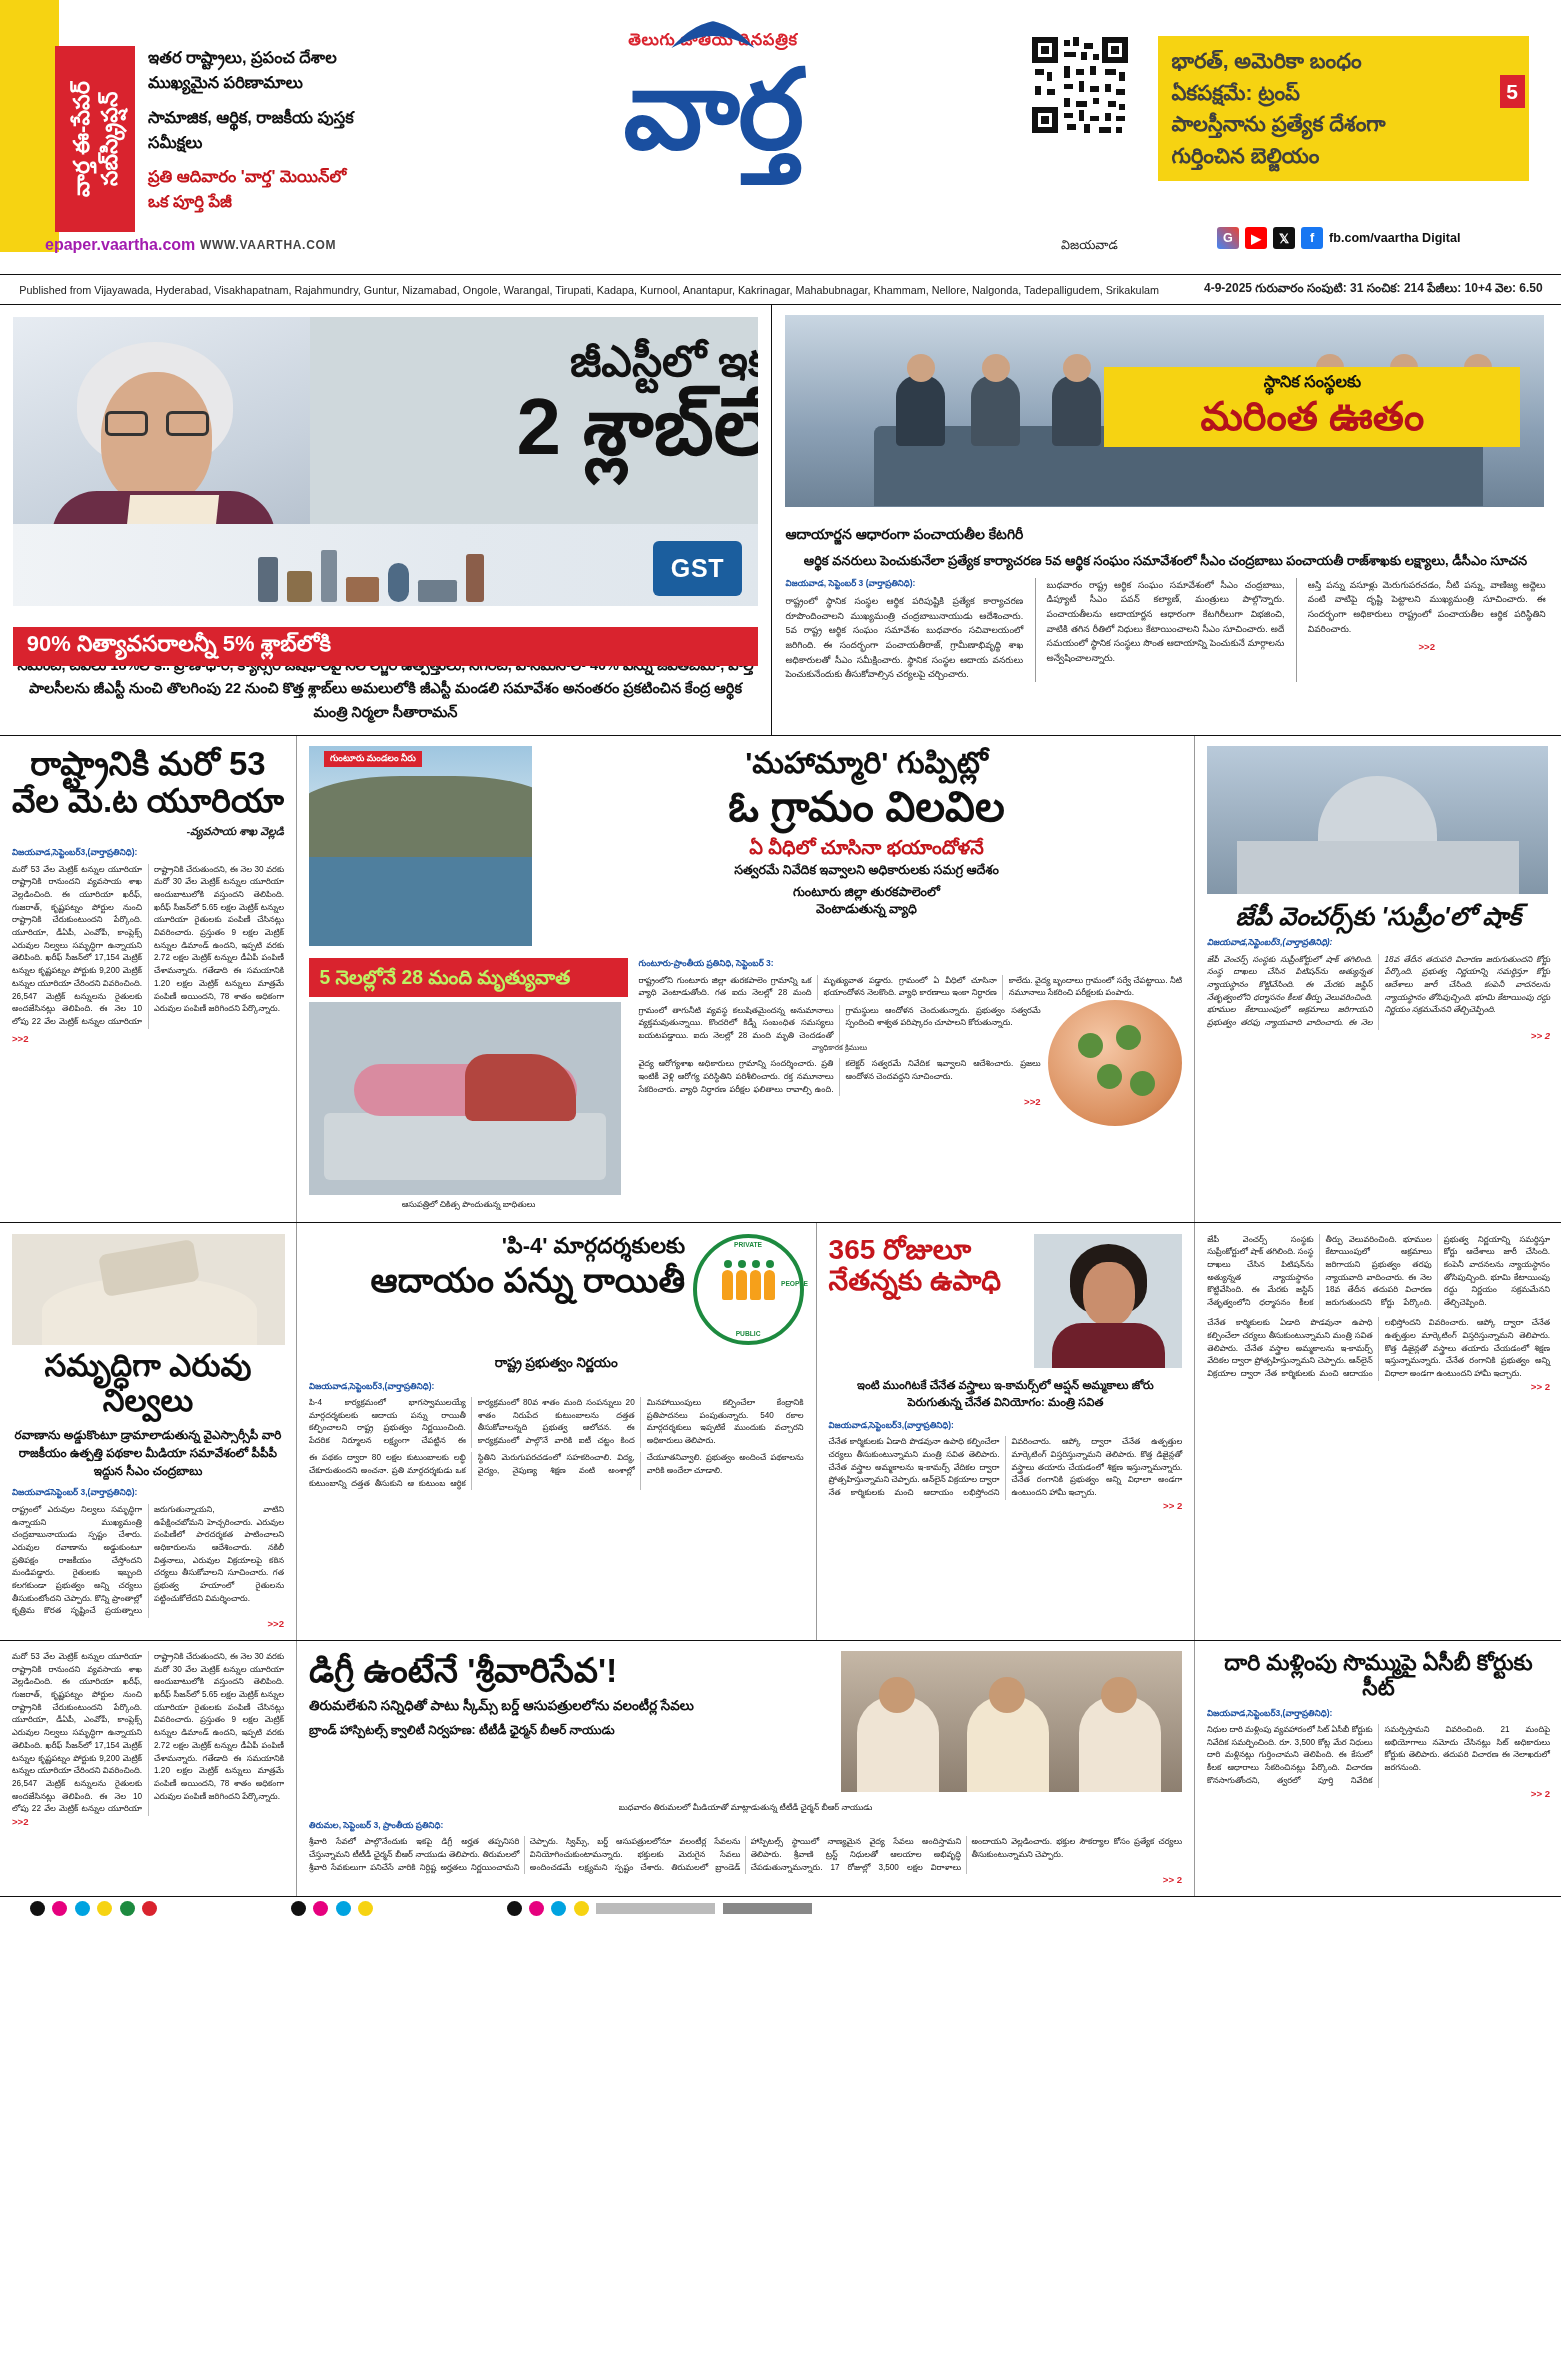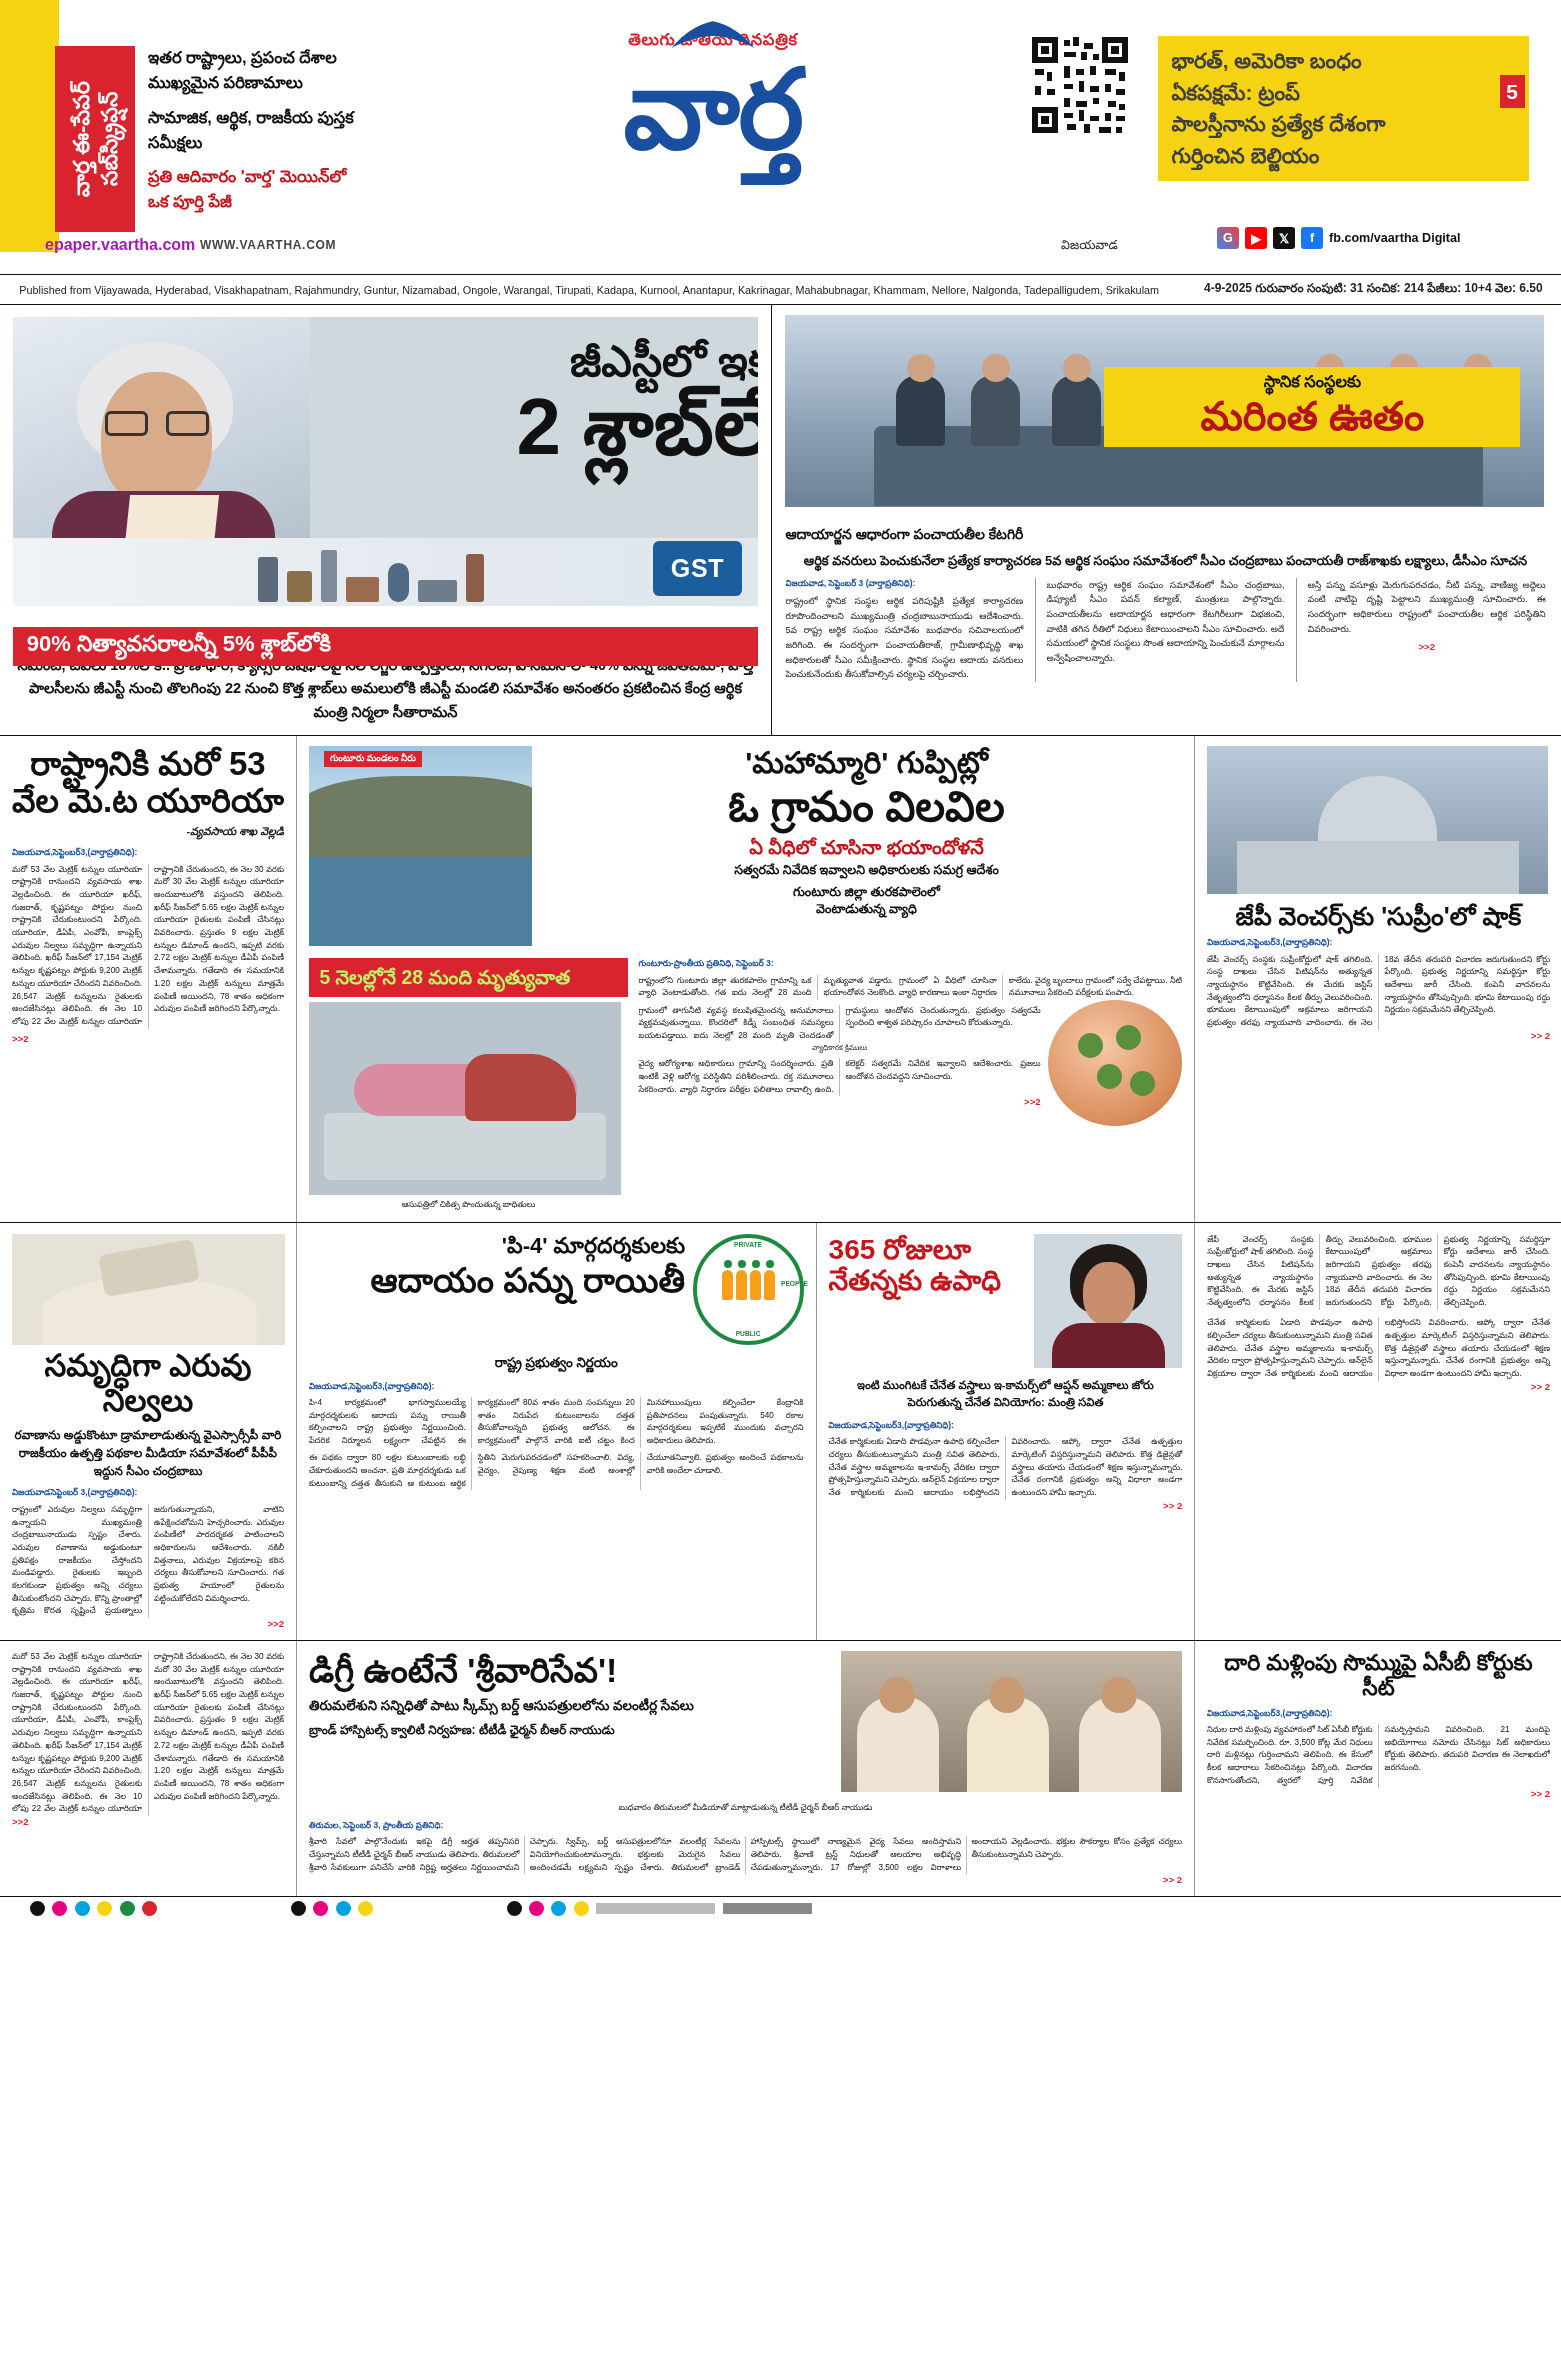--- a/index.html
+++ b/index.html
@@ -88,21 +88,21 @@
   }
   .nirmala .hair { position:absolute; left:64px; top:25px; width:156px; height:126px; background:#e8e8ea; border-radius:50% 50% 45% 45%; }
   .nirmala .face { position:absolute; left:88px; top:55px; width:111px; height:134px; background:#d8ab8b; border-radius:48% 48% 45% 45%; }
   .nirmala .glass { position:absolute; left:92px; top:94px; width:104px; height:25px; }
   .nirmala .glass i { position:absolute; top:0; width:43px; height:25px; border:3px solid #333; border-radius:6px; }
   .nirmala .glass i:first-child { left:0; }
   .nirmala .glass i:last-child { right:0; }
   .nirmala .body { position:absolute; left:39px; top:174px; width:223px; height:119px; background:#6b2d46; border-radius:45px 45px 0 0; }
   .nirmala .sari { position:absolute; left:111px; top:178px; width:89px; height:116px; background:#f3e9d6; transform:skewX(-6deg); }
   .gst-strip {
-    position:absolute; left:0; bottom:0; width:745px; height:68px;
+    position:absolute; left:0; bottom:0; width:745px; height:82px;
     background:linear-gradient(90deg,#f0f3f6 0%,#e3e9ef 60%,#dfe6ec 100%);
   }
   .gst-strip .icons { position:absolute; left:245px; bottom:4.5px; display:flex; gap:9px; align-items:flex-end; }
   .gst-strip .icons i { display:block; background:#5b6b7c; }
   .gst-badge {
     position:absolute; right:16.3px; bottom:10.4px; width:89px; height:55px;
     background:#1b5e9e; color:#fff; border-radius:6px; display:flex; align-items:center; justify-content:center;
     font-size:25px; font-weight:bold; letter-spacing:0.7px;
   }
   .lead-head {
@@ -136,21 +136,21 @@
   .lead-right-cols { display:flex; gap:12px; margin-top:7.4px; }
   .lead-right-cols .c { flex:1; }
 
   
   .grid-row { display:flex; border-bottom:1.5px solid #111; }
   .cell { padding:10.4px 12px; }
 
   
   .r2-c1 { width:297px; border-right:0.7px solid #999; }
   .r2-c2 { width:898px; border-right:0.7px solid #999; }
-  .r2-c3 { width:367px; }
+  .r2-c3 { width:367px;font-style:italic; }
   .bighead { font-size:33px; font-weight:bold; line-height:1.12; text-align:center; color:#111; }
   .bighead.red { color:#c4161c; }
   .subhead-ital { font-size:11px; text-align:right; font-weight:bold; font-style:italic; color:#222; margin-top:4.5px; }
 
   .river-photo { position:relative; width:223px; height:200px; overflow:hidden; background:#7fa9c9; float:left; margin:0 10.4px 6px 0; }
   .river-photo .sky { position:absolute; inset:0; background:linear-gradient(180deg,#9fc6e0 0%,#cfe3ee 40%,#6f9ab8 100%); }
   .river-photo .hill { position:absolute; left:-15px; top:30px; width:267px; height:89px; background:#6f7b63; border-radius:40% 40% 0 0; }
   .river-photo .water { position:absolute; left:0; bottom:0; width:223px; height:89px; background:#4f7f9e; }
   .river-cap { position:absolute; left:15px; top:4.5px; background:#d9232e; color:#fff; font-size:9px; font-weight:bold; padding:2.2px 6px; }
 

